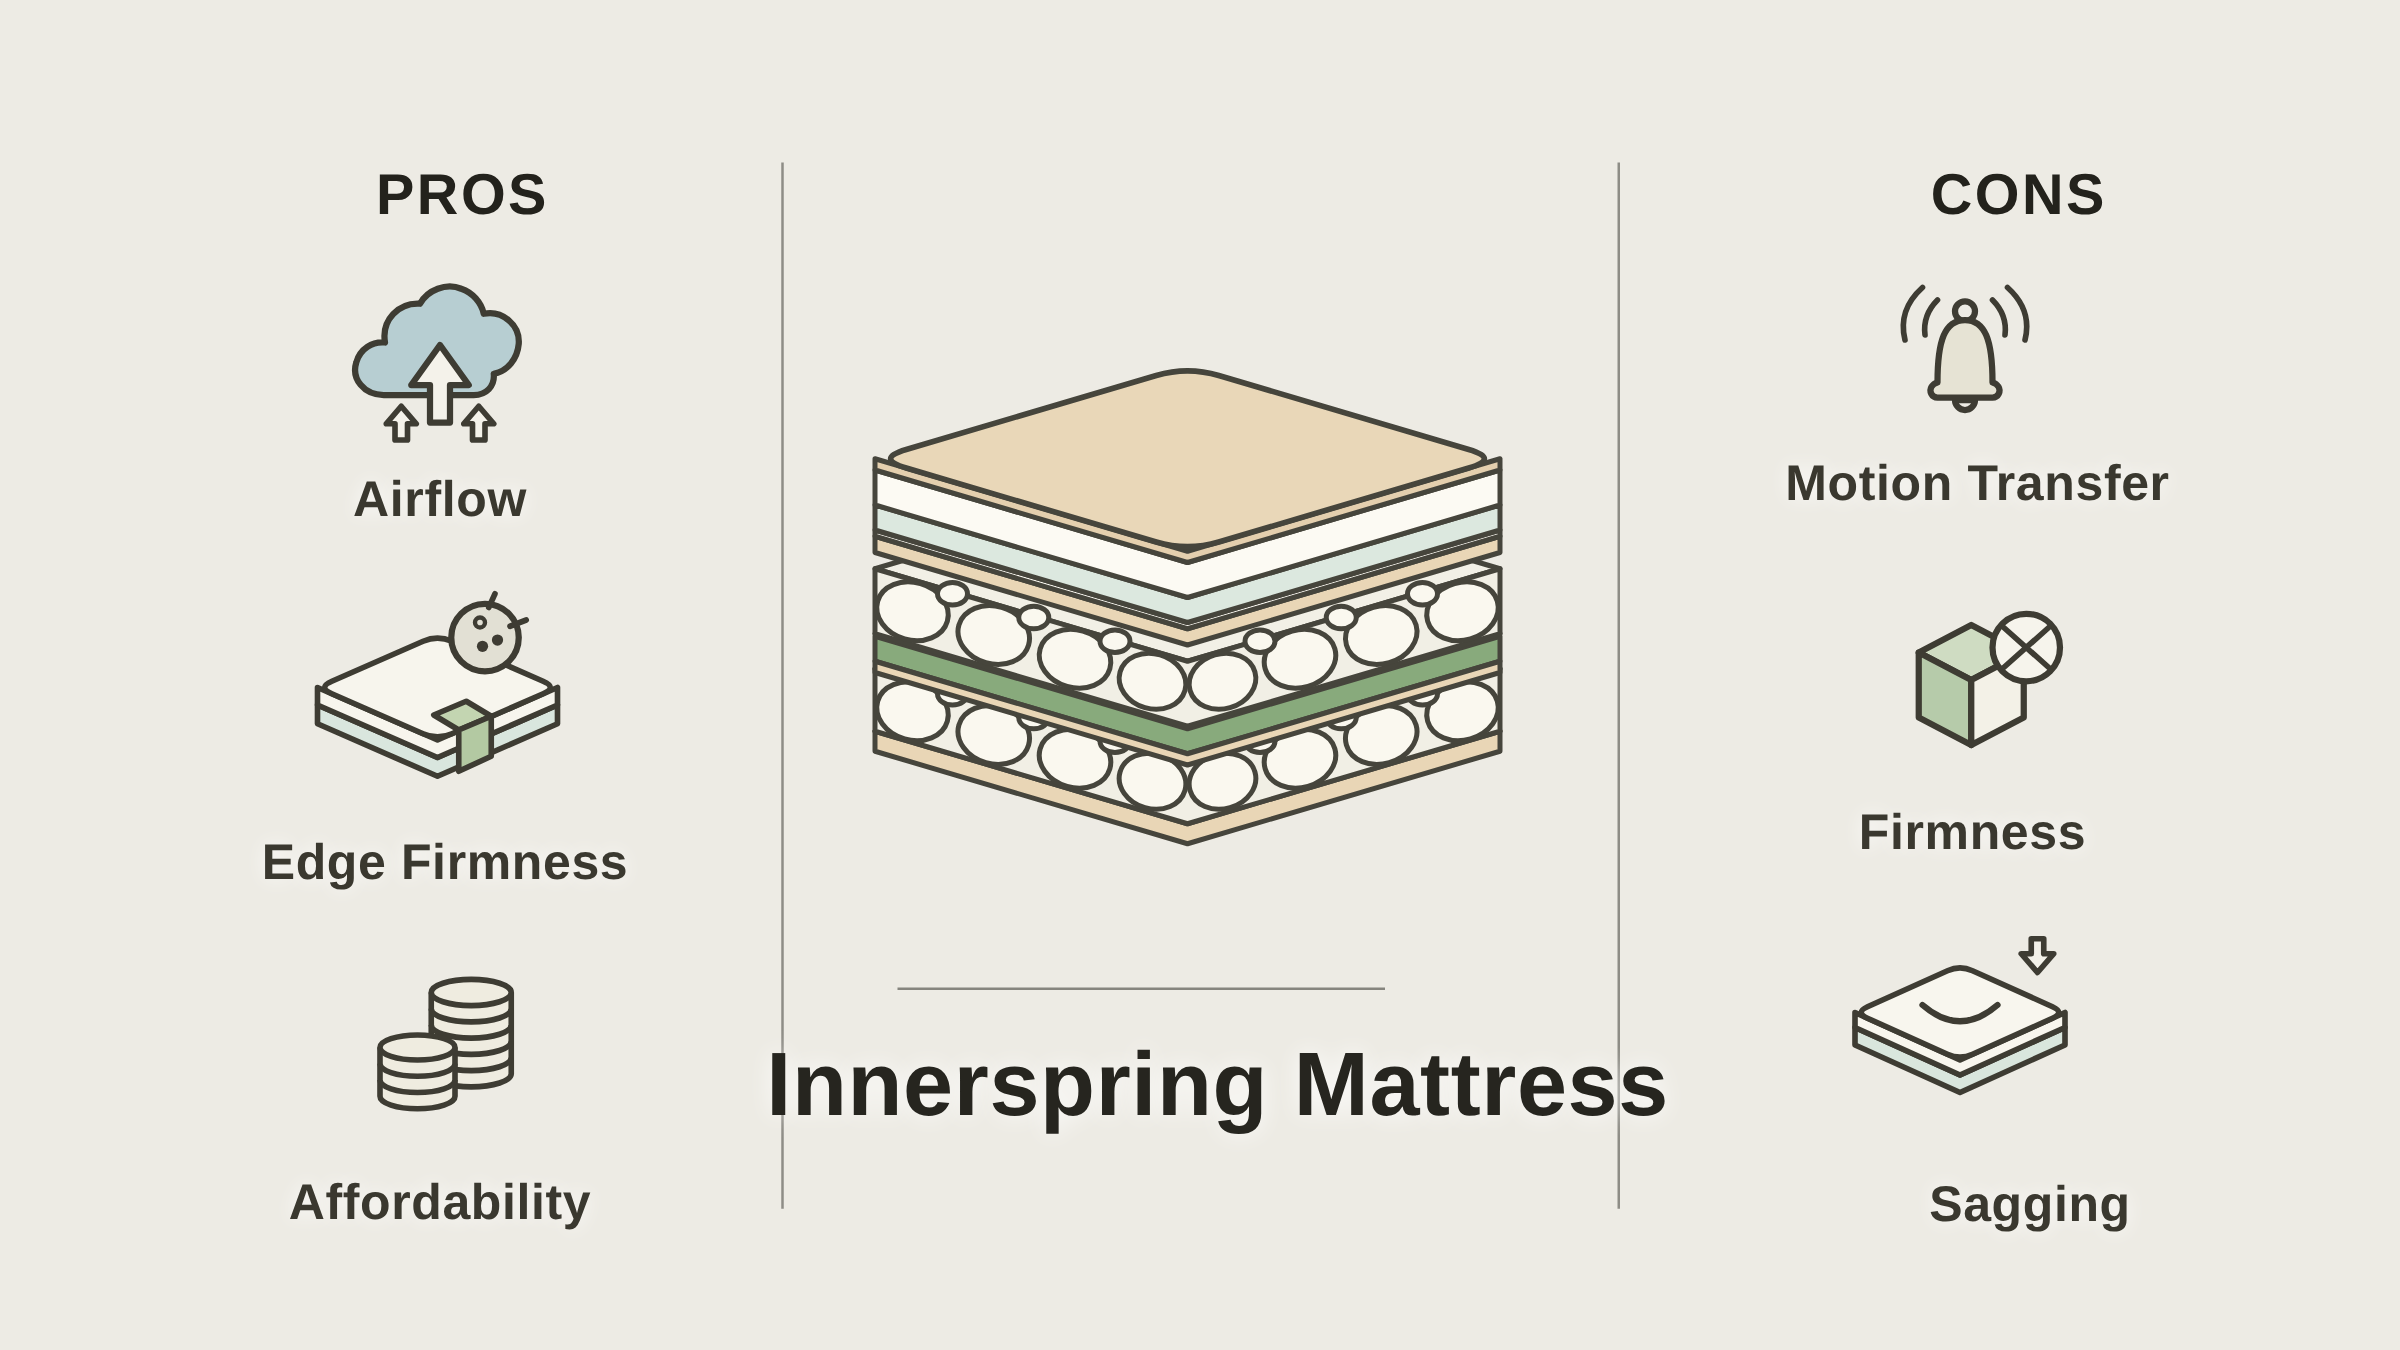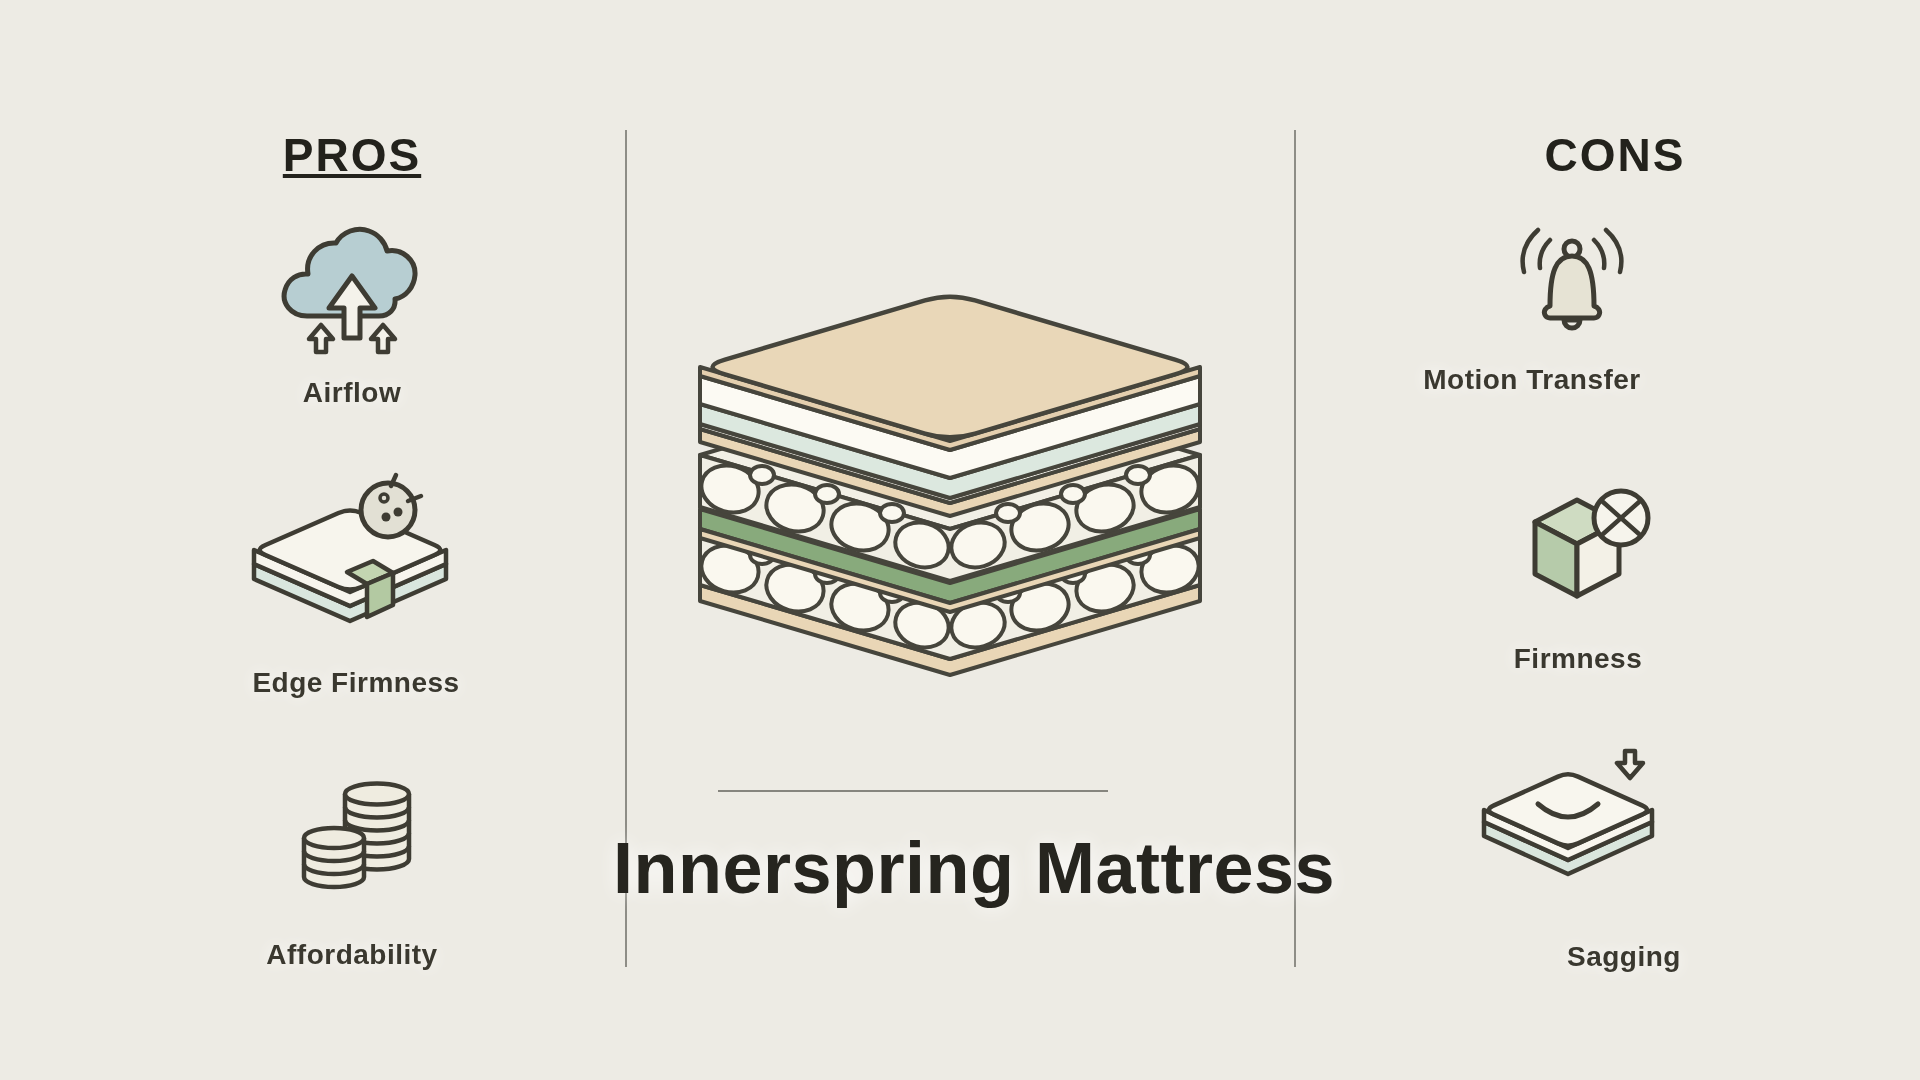--- a/index.html
+++ b/index.html
@@ -5,21 +5,21 @@
   html,body{margin:0;padding:0;}
   body{
     width:1920px;height:1080px;position:relative;overflow:hidden;
     background:#edebe4;
     font-family:"Liberation Sans", sans-serif;
     color:#35342c;
   }
   .abs{position:absolute;}
   .label-text{
     font-weight:700;color:#3a382f;text-align:center;
-    font-size:28px;letter-spacing:.5px;line-height:1.1;
+    font-size:40px;letter-spacing:.5px;line-height:1.1;
     text-shadow:0 0 16px rgba(255,255,255,.85);
     white-space:nowrap;
   }
   .header-text{
     font-weight:700;color:#23221c;text-align:center;
     font-size:46px;letter-spacing:2px;line-height:1;
     white-space:nowrap;
   }
   .title-text{
     font-weight:700;color:#26251f;text-align:center;
@@ -27,21 +27,21 @@
     text-shadow:0 0 20px rgba(255,255,255,.9);
     white-space:nowrap;
   }
   .vdivider{width:2px;background:#8e8d86;}
   .hline{height:2px;background:#86857e;}
   svg{display:block;}
 </style>
 </head>
 <body>
 
-<div class="abs header-text" style="left:212px;top:132px;width:280px;text-decoration:underline;">PROS</div>
+<div class="abs header-text" style="left:230px;top:132px;width:280px;">PROS</div>
 
 <div class="abs" style="left:277px;top:220px;">
   <svg width="150" height="140" viewBox="0 0 150 140">
     <path d="M30,96 C14,96 4,83 8,70 C11,59 21,53 31,54 C28,36 42,22 59,23 C65,12 80,6 92,11 C101,14 108,22 110,31 C125,28 139,40 138,55 C137,67 129,77 118,79 C119,89 112,96 102,96 Z" fill="#b7ced2" stroke="#3e3c33" stroke-width="5" stroke-linejoin="round"></path>
     <path d="M67,118 V88 H52 L75,56 L98,88 H83 V118 Z" fill="#f4f2ea" stroke="#3e3c33" stroke-width="5" stroke-linejoin="round"></path>
     <path d="M32,119 L44,105 L56,119 H49 V132 H39 V119 Z" fill="#f4f2ea" stroke="#3e3c33" stroke-width="4.5" stroke-linejoin="round"></path>
     <path d="M94,119 L106,105 L118,119 H111 V132 H101 V119 Z" fill="#f4f2ea" stroke="#3e3c33" stroke-width="4.5" stroke-linejoin="round"></path>
   </svg>
 </div>
 <div class="abs label-text" style="left:212px;top:378px;width:280px;">Airflow</div>
@@ -162,21 +162,21 @@
   <svg width="125" height="118" viewBox="0 0 125 118">
     <path d="M28,10 Q8,28 14,52" fill="none" stroke="#3e3c33" stroke-width="4.5" stroke-linecap="round"></path>
     <path d="M40,20 Q28,32 30,48" fill="none" stroke="#3e3c33" stroke-width="4.5" stroke-linecap="round"></path>
     <path d="M96,10 Q116,28 110,52" fill="none" stroke="#3e3c33" stroke-width="4.5" stroke-linecap="round"></path>
     <path d="M84,20 Q96,32 94,48" fill="none" stroke="#3e3c33" stroke-width="4.5" stroke-linecap="round"></path>
     <circle cx="62" cy="29" r="8" fill="#edebe4" stroke="#3e3c33" stroke-width="5"></circle>
     <path d="M54,100 A8,8 0 0 0 70,100 Z" fill="#edebe4" stroke="#3e3c33" stroke-width="5" stroke-linejoin="round"></path>
     <path d="M40,86 C40,52 46,36 62,36 C78,36 84,52 84,86 C88,87 91,91 89,95 C88,97 86,98 84,98 L40,98 C38,98 36,97 35,95 C33,91 36,87 40,86 Z" fill="#e6e3d4" stroke="#3e3c33" stroke-width="5" stroke-linejoin="round"></path>
   </svg>
 </div>
-<div class="abs label-text" style="left:1352px;top:365px;width:360px;">Motion Transfer</div>
+<div class="abs label-text" style="left:1402px;top:365px;width:360px;">Motion Transfer</div>
 
 <div class="abs" style="left:1515px;top:486px;">
   <svg width="140" height="125" viewBox="0 0 140 125">
     <polygon points="62,14 104,36 62,58 20,36" fill="#cfdcc2" stroke="#3e3c33" stroke-width="5" stroke-linejoin="round"></polygon>
     <polygon points="20,36 62,58 62,110 20,88" fill="#b6cbaa" stroke="#3e3c33" stroke-width="5" stroke-linejoin="round"></polygon>
     <polygon points="62,58 104,36 104,88 62,110" fill="#f3f1e7" stroke="#3e3c33" stroke-width="5" stroke-linejoin="round"></polygon>
     <circle cx="106" cy="32" r="27" fill="#f6f4ec" stroke="#3e3c33" stroke-width="5"></circle>
     <path d="M88,16 L124,48 M124,16 L88,48" stroke="#3e3c33" stroke-width="4.5" stroke-linecap="round"></path>
   </svg>
 </div>

